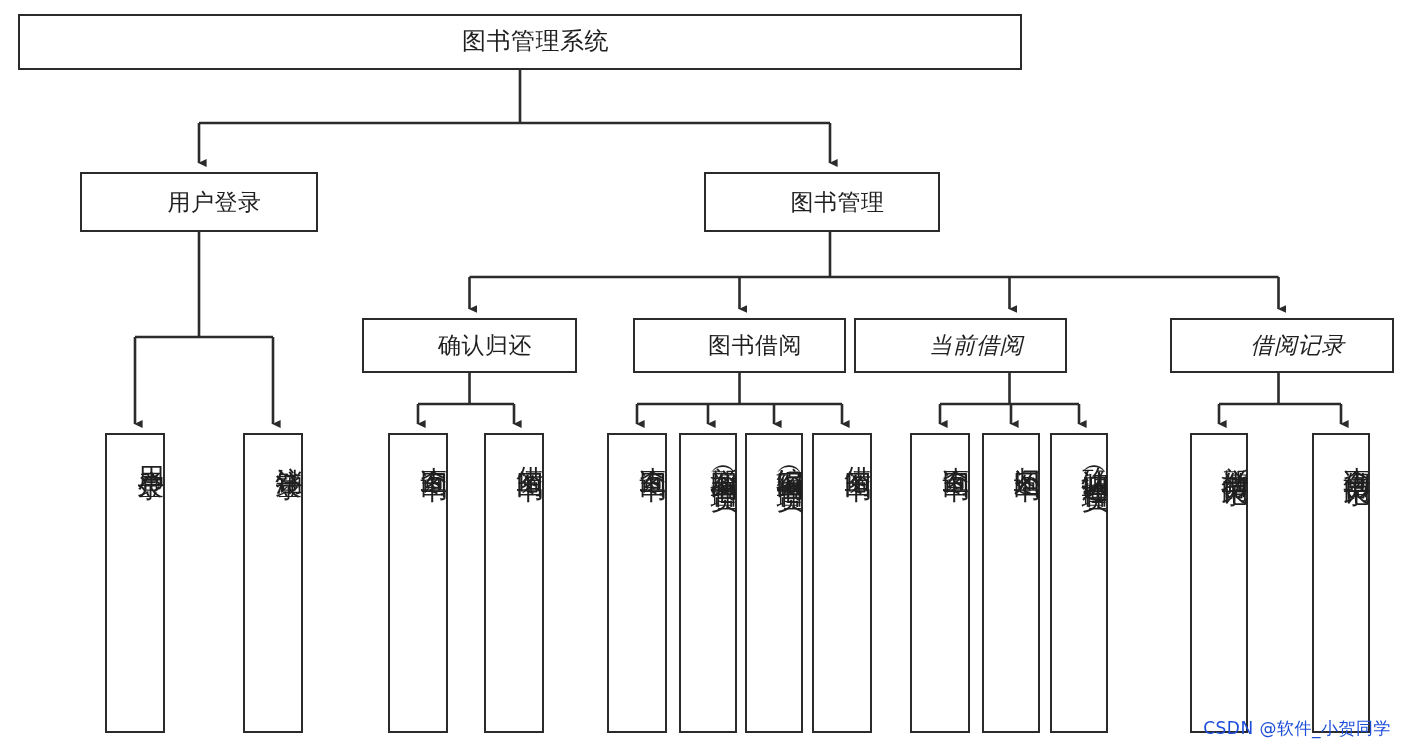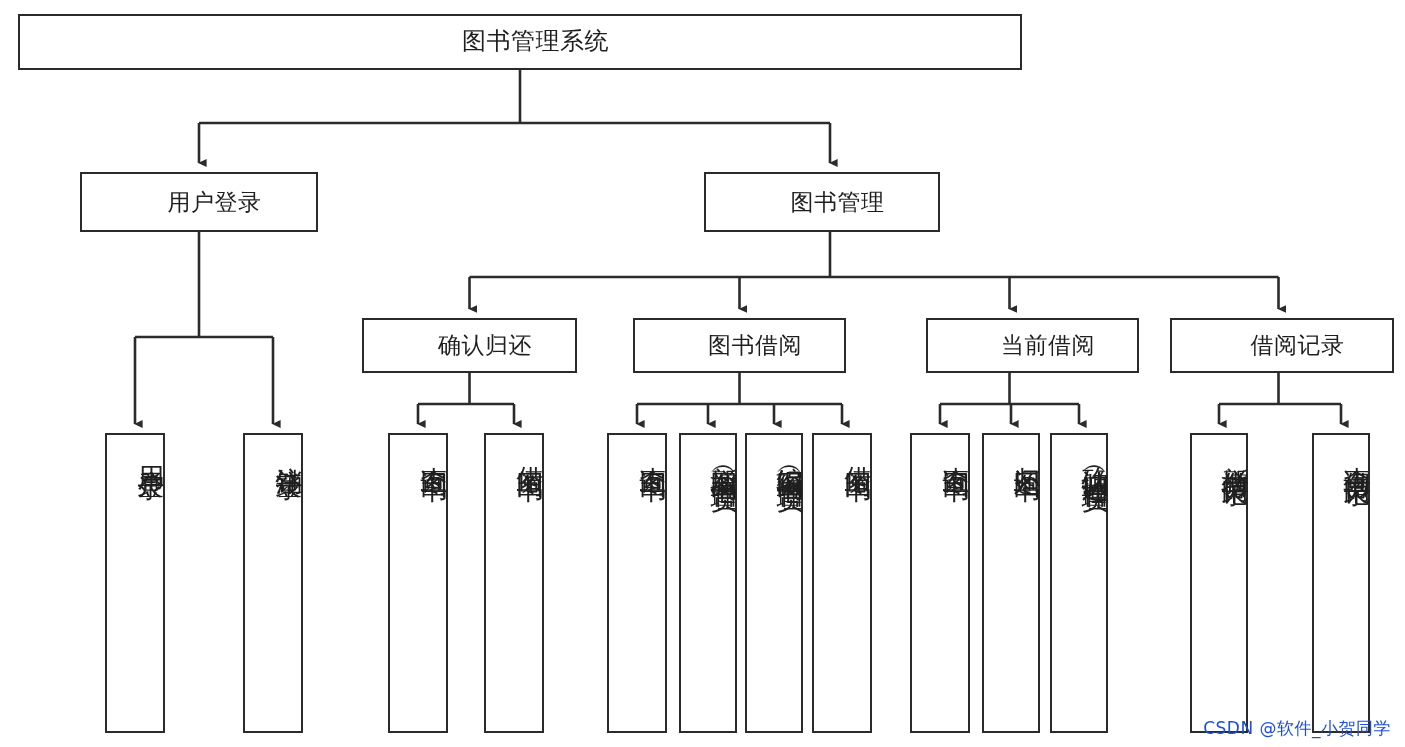--- a/index.html
+++ b/index.html
@@ -131,24 +131,24 @@
   <div class="node h" style="left: 704px; top: 172px; width: 236px; height: 60px;">
     <span class="label">图书管理</span>
   </div>
 
   <div class="node h" style="left: 362px; top: 318px; width: 215px; height: 55px;">
     <span class="label">确认归还</span>
   </div>
   <div class="node h" style="left: 633px; top: 318px; width: 213px; height: 55px;">
     <span class="label">图书借阅</span>
   </div>
-  <div class="node h" style="left: 926px; top: 318px; width: 213px; height: 55px;">
+  <div class="node h" style="left: 854px; top: 318px; width: 213px; height: 55px; font-style: italic;">
     <span class="label">当前借阅</span>
   </div>
-  <div class="node h" style="left: 1170px; top: 318px; width: 224px; height: 55px;">
+  <div class="node h" style="left: 1170px; top: 318px; width: 224px; height: 55px; font-style: italic;">
     <span class="label">借阅记录</span>
   </div>
 
   <div class="node v" style="left: 105px; top: 433px; width: 60px; height: 300px;">
     <span class="label">用户登录</span>
   </div>
   <div class="node v" style="left: 243px; top: 433px; width: 60px; height: 300px;">
     <span class="label">注销登录</span>
   </div>
 

